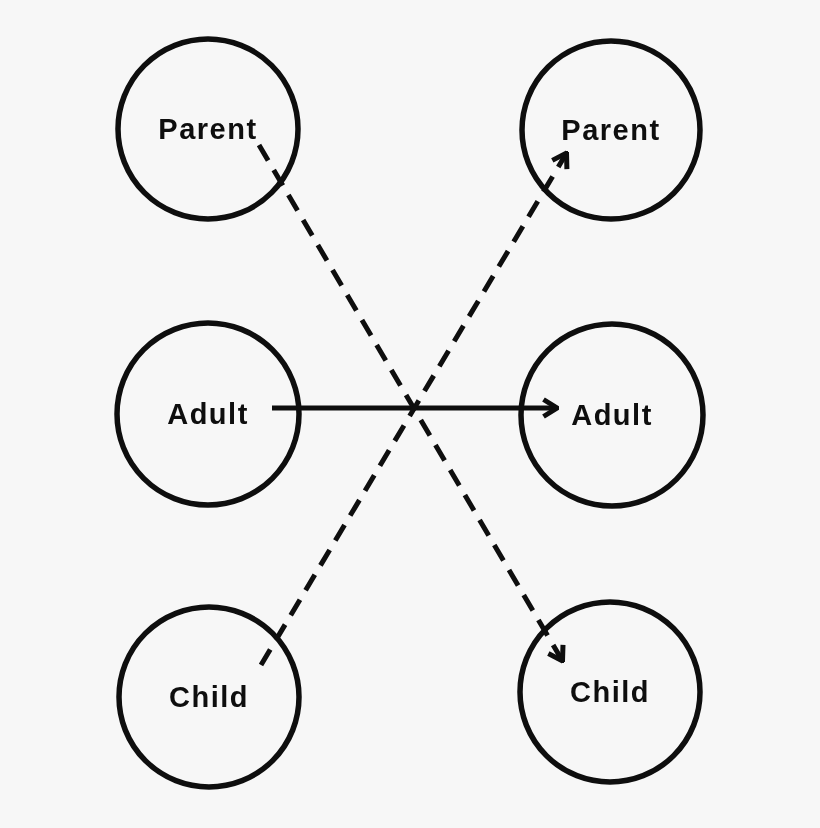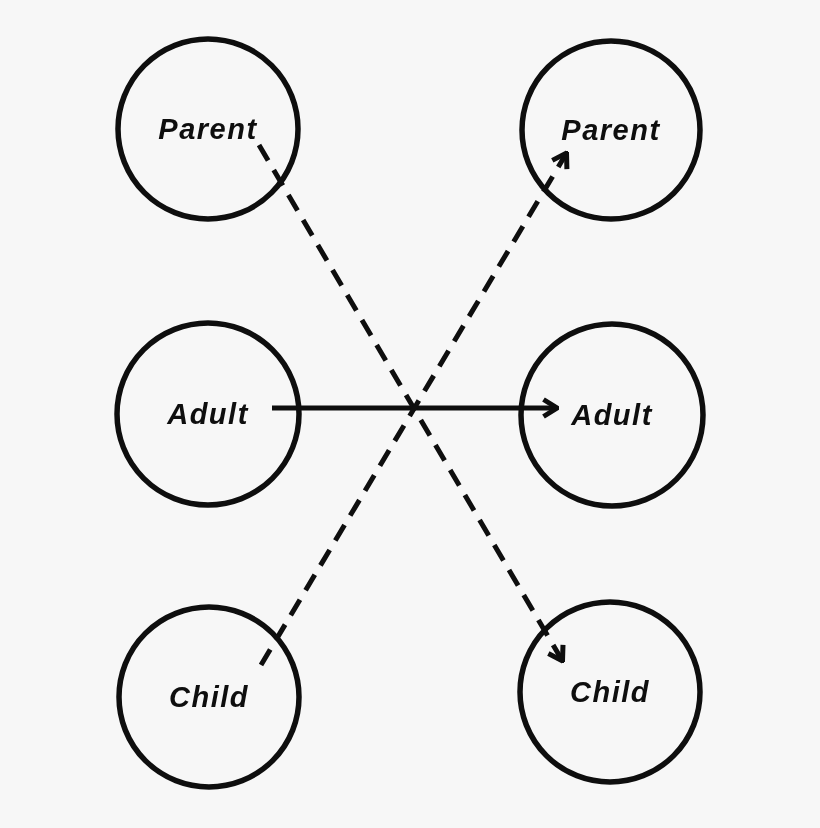--- a/index.html
+++ b/index.html
@@ -7,21 +7,20 @@
     padding: 0;
   }
   body {
     font-family: "Liberation Sans", sans-serif;
   }
   .stage {
     position: relative;
     width: 820px;
     height: 828px;
     overflow: hidden;
-    font-style: italic;
   }
   .stage svg {
     display: block;
     width: 820px;
     height: 828px;
   }
   .node-circle {
     fill: none;
   }
   .node-label {

